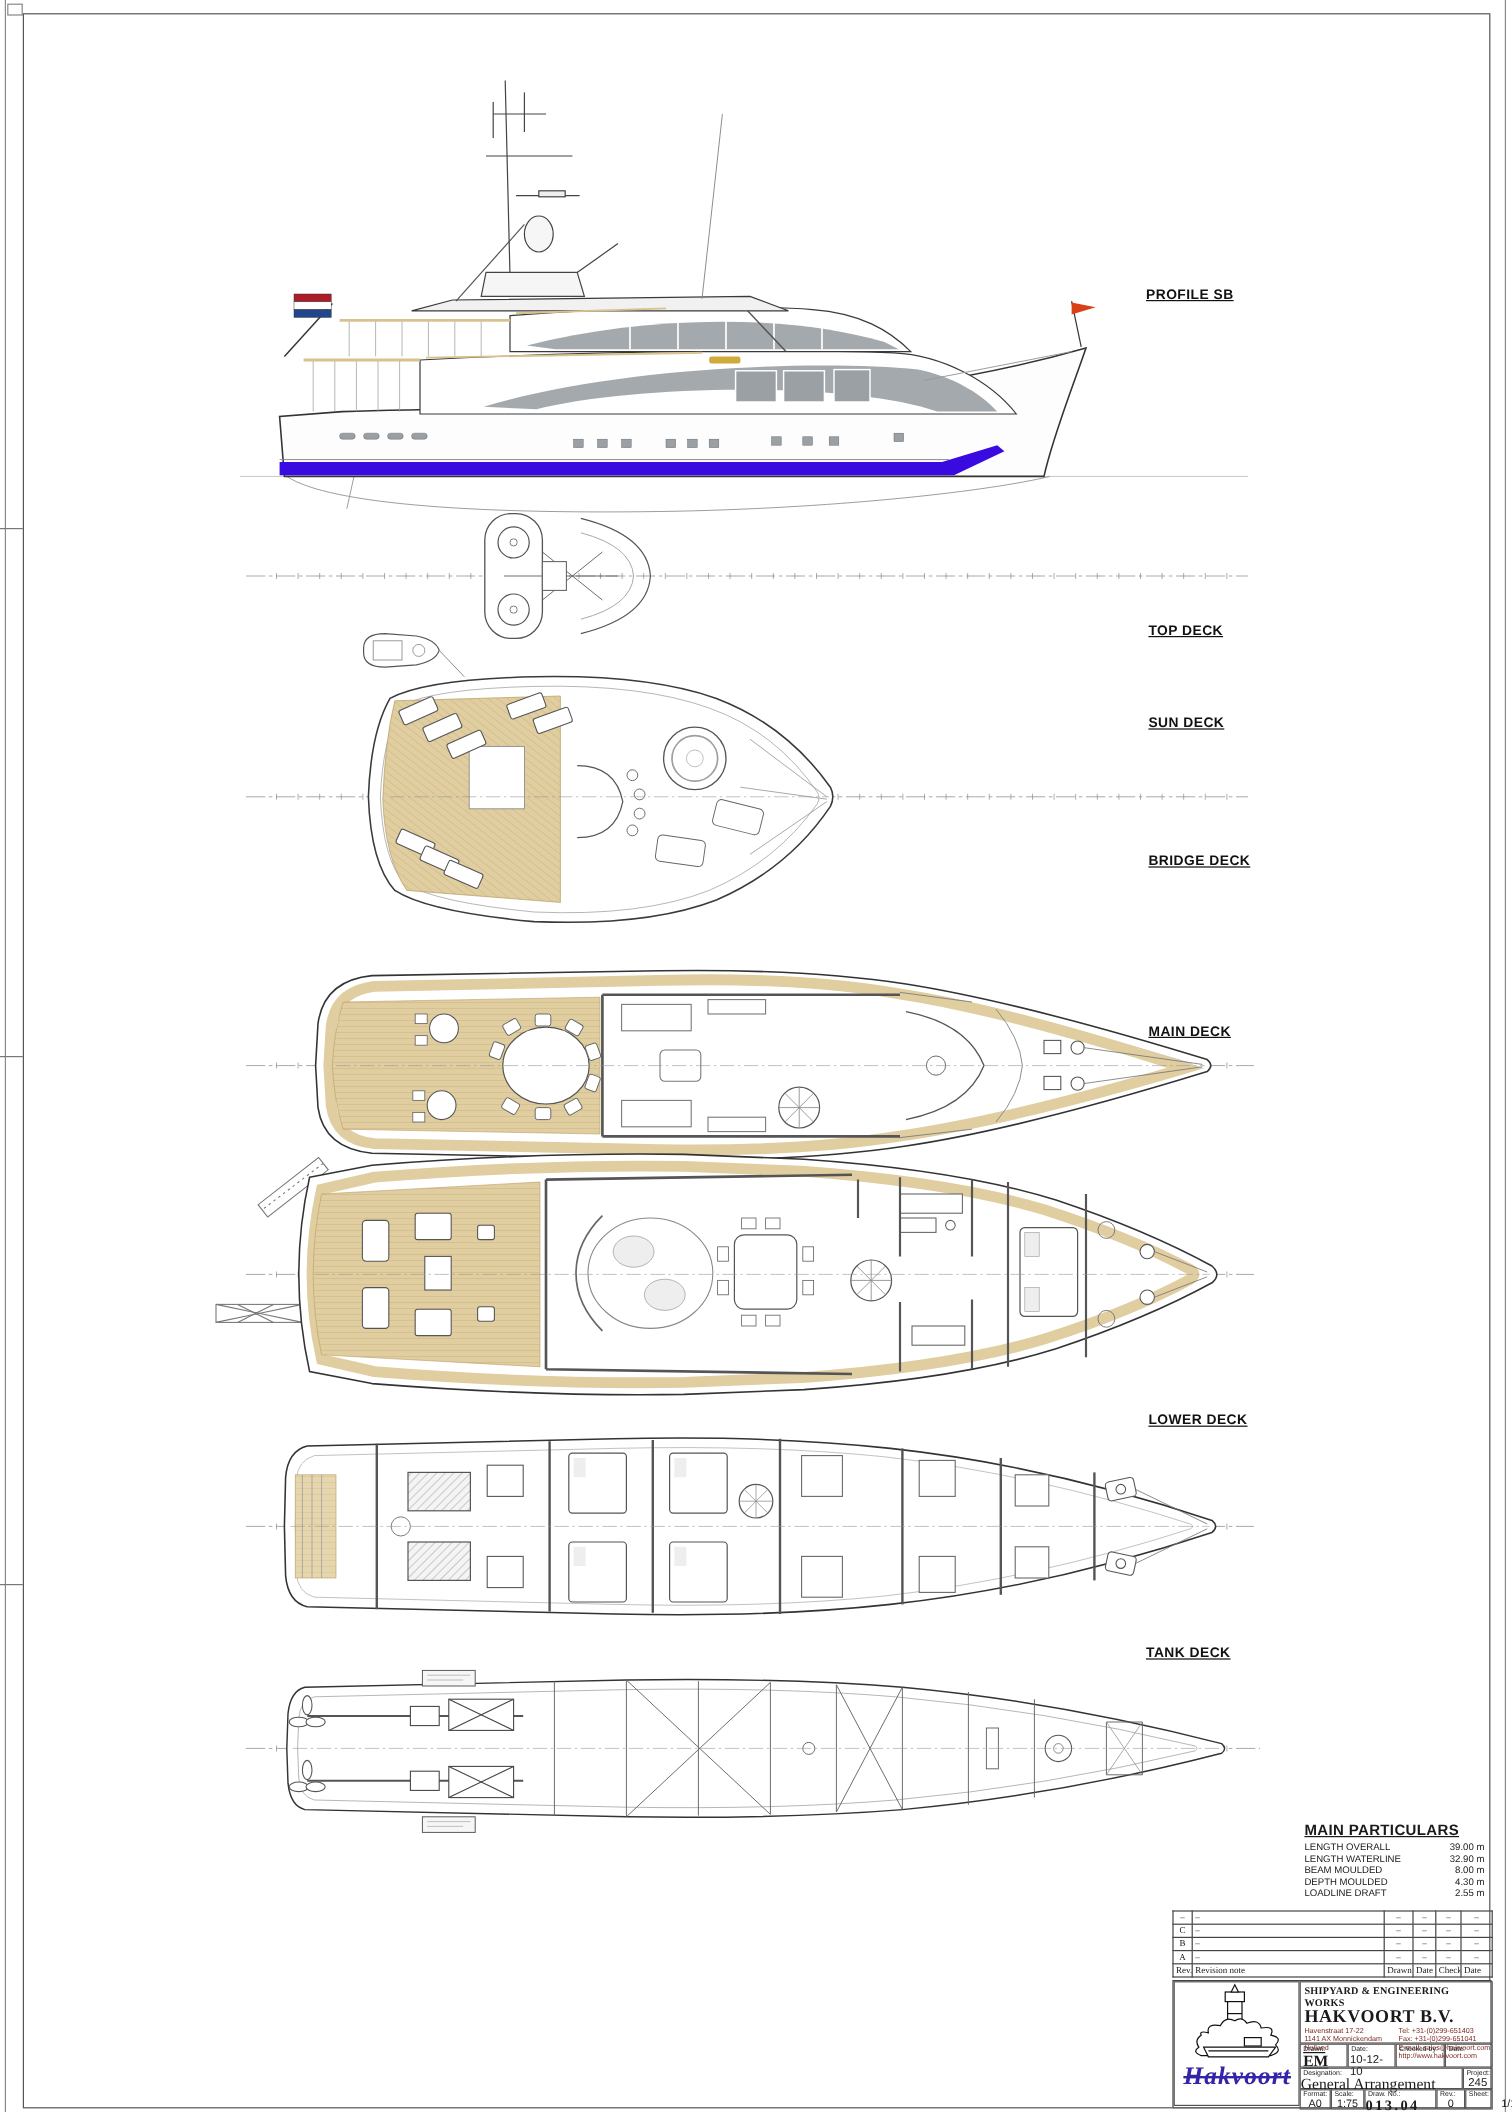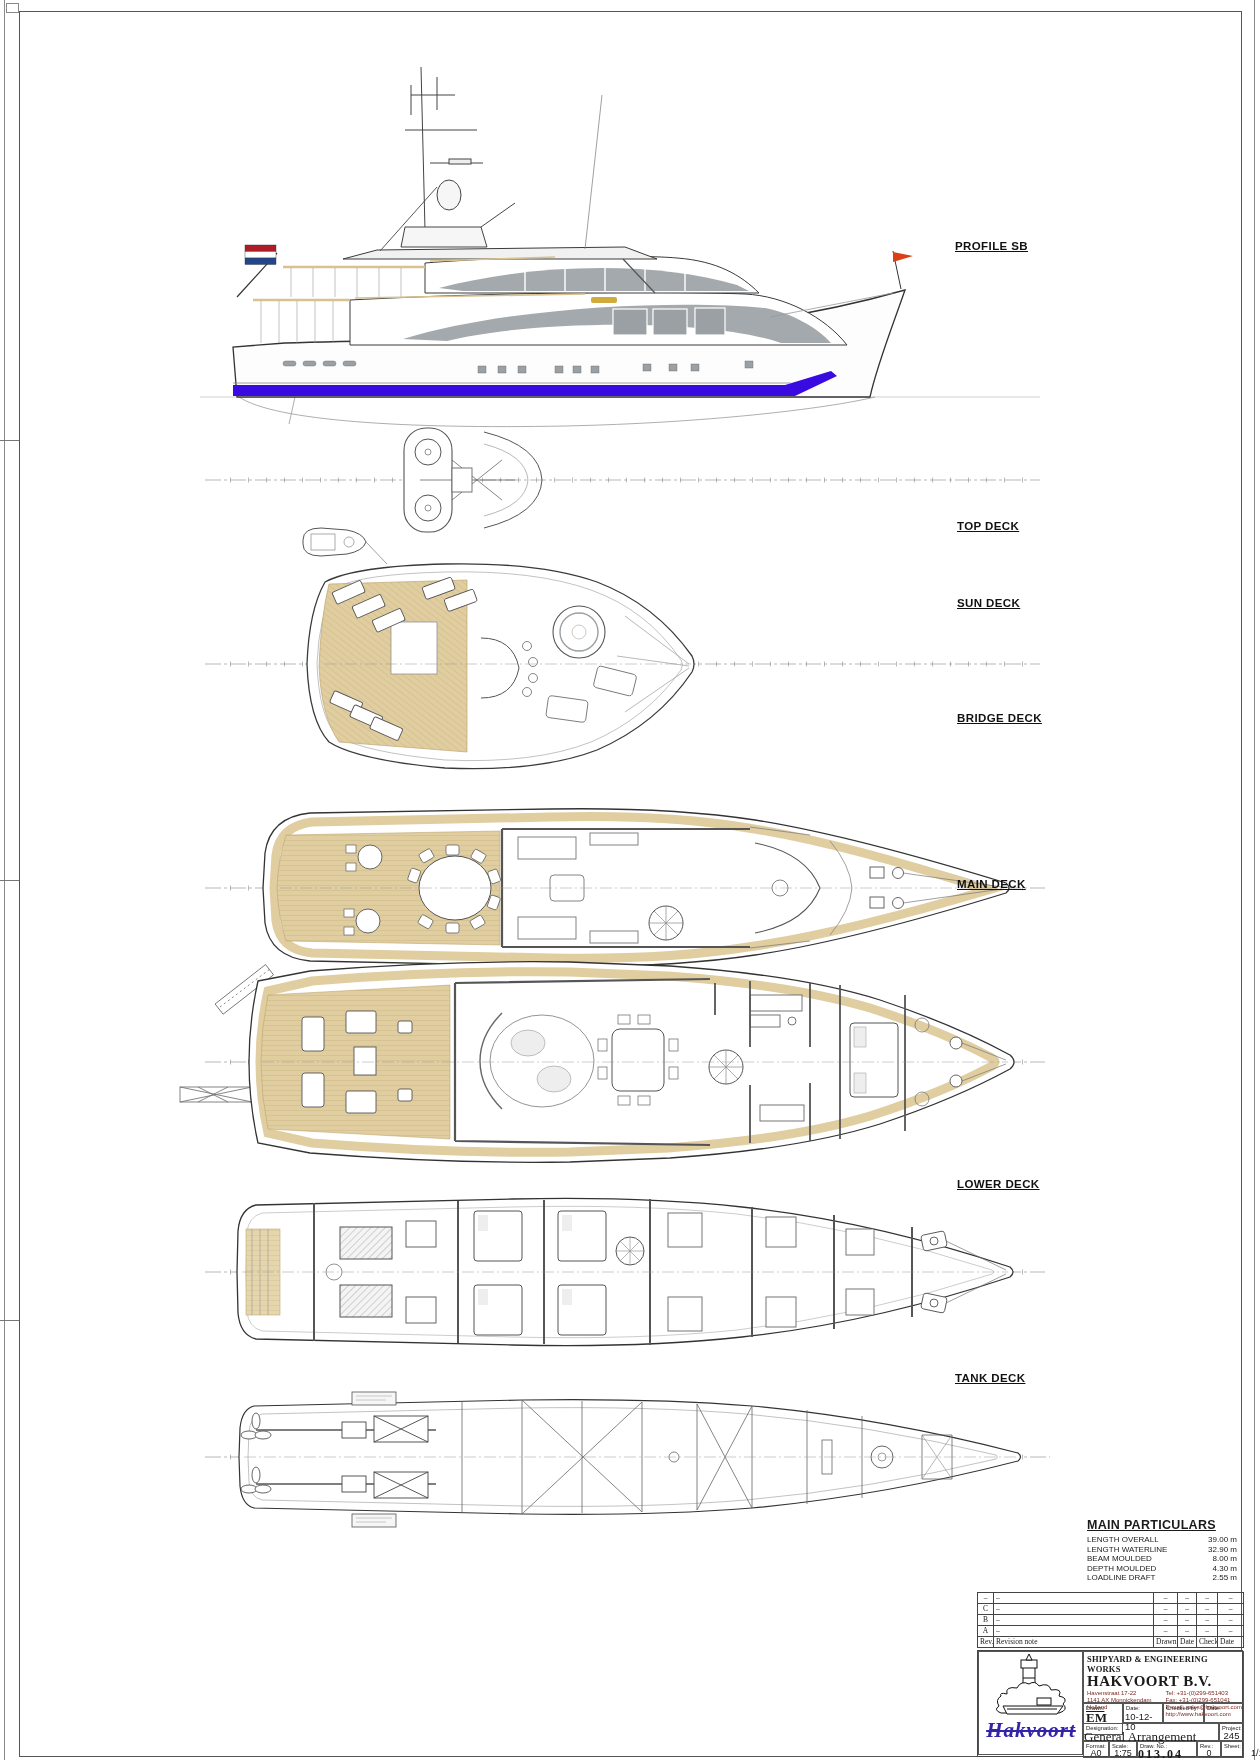--- a/index.html
+++ b/index.html
@@ -540,21 +540,21 @@
     <line x1="700" y1="45" x2="730" y2="89" stroke="#888" stroke-width="0.6"></line>
       <line x1="700" y1="89" x2="730" y2="45" stroke="#888" stroke-width="0.6"></line>
   </g>
   <line x1="22" y1="67" x2="794" y2="67" stroke="#999" stroke-width="0.5" stroke-dasharray="12 3 2 3"></line>
 </svg>
 
 <div class="abs view-label" style="left:955px;top:240px">PROFILE SB</div>
 <div class="abs view-label" style="left:957px;top:520px">TOP DECK</div>
 <div class="abs view-label" style="left:957px;top:597px">SUN DECK</div>
 <div class="abs view-label" style="left:957px;top:712px">BRIDGE DECK</div>
-<div class="abs view-label" style="left:957px;top:878px">MAIN DECK</div>
+<div class="abs view-label" style="left:957px;top:854px">MAIN DECK</div>
 <div class="abs view-label" style="left:957px;top:1178px">LOWER DECK</div>
 <div class="abs view-label" style="left:955px;top:1372px">TANK DECK</div>
 
 <div class="abs mp">
   <div class="mp-title">MAIN PARTICULARS</div>
   <div class="mp-row">
       <span>LENGTH OVERALL</span>
       <span>39.00 m</span>
     </div>
   <div class="mp-row">
@@ -660,21 +660,21 @@
       </div>
       <div style="width:50%;">
         <div class="tb-contact">Tel: +31-(0)299-651403</div>
         <div class="tb-contact">Fax: +31-(0)299-651041</div>
         <div class="tb-contact">E-mail: sales@hakvoort.com</div>
         <div class="tb-contact">http://www.hakvoort.com</div>
       </div>
     </div>
   </div>
 
-  <div class="cell" style="left:105px;top:52px;width:40px;height:32px;text-decoration:underline;">
+  <div class="cell" style="left:105px;top:52px;width:40px;height:20px;text-decoration:underline;">
     <div class="lab">Drawn:</div>
     <div class="big-serif" style="font-size:13px;font-weight:bold;padding-left:2px;line-height:11px;">EM</div>
   </div>
   <div class="cell" style="left:145px;top:52px;width:40px;height:20px;">
     <div class="lab">Date:</div>
     <div style="font-size:9.5px;padding-left:1px;line-height:10px;">10-12-10</div>
   </div>
   <div class="cell" style="left:185px;top:52px;width:41px;height:20px;">
     <div class="lab">Checked by:</div>
     <div style="font-size:9px;padding-left:2px;"></div>

